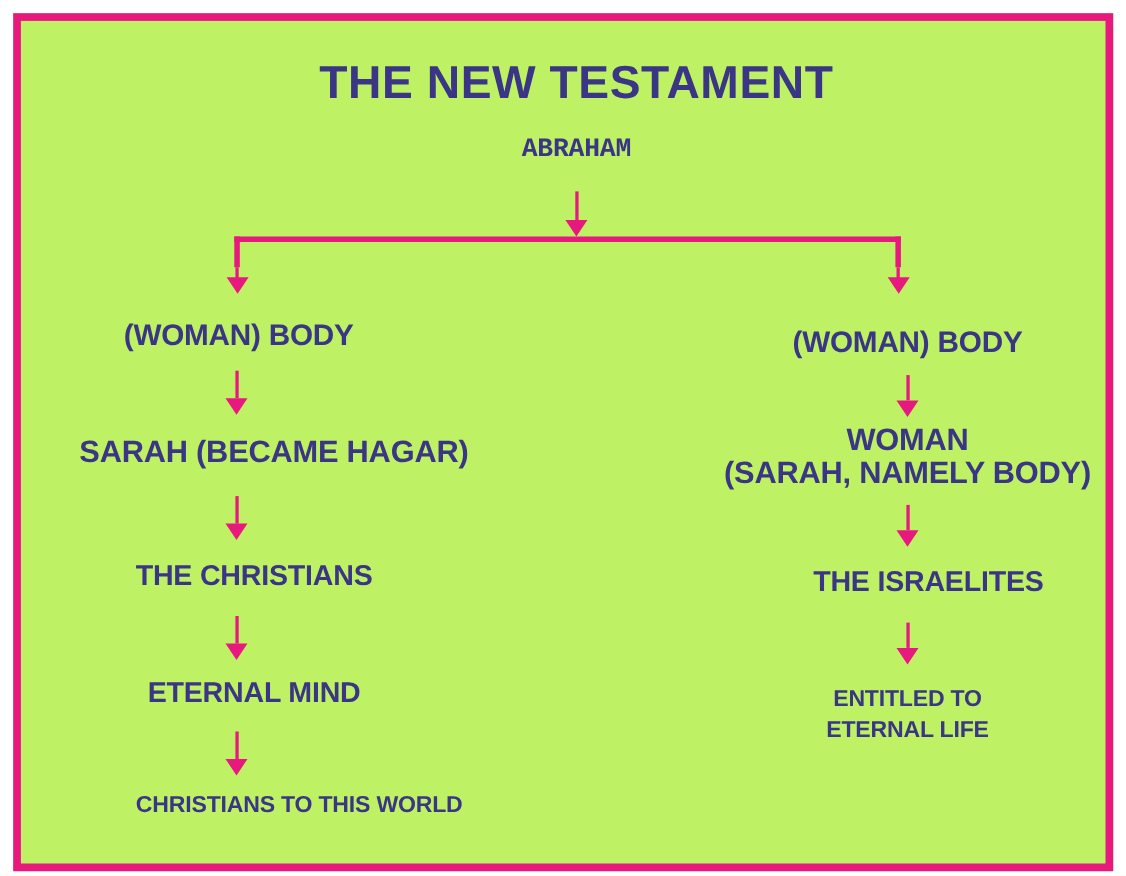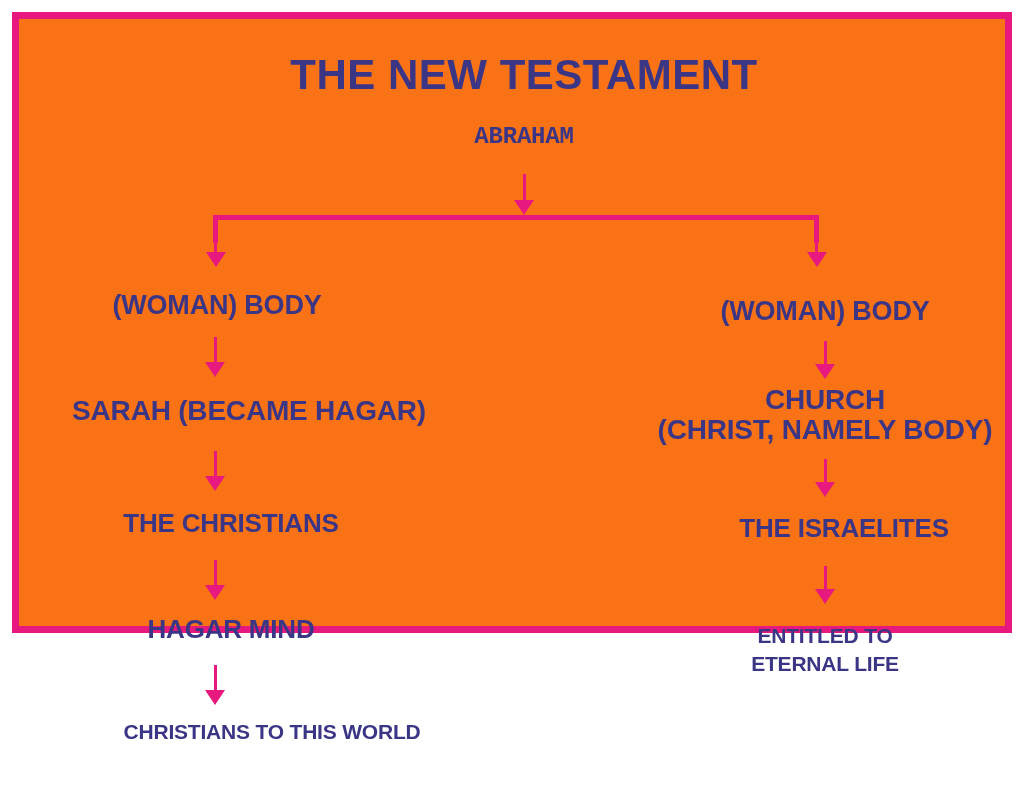--- a/index.html
+++ b/index.html
@@ -20,24 +20,24 @@
     height: 796px;
     background: #ffffff;
   }
 
   
   #frame {
     position: absolute;
     left: 12px;
     top: 12px;
     width: 1000px;
-    height: 621px;
+    height: 780px;
     box-sizing: border-box;
     border: 7px solid #E8197E;
-    background: #f97316;
+    background: #bef264;
   }
 
   
   .node {
     position: absolute;
     color: #3A3585;
     font-weight: bold;
     text-align: center;
     white-space: nowrap;
     letter-spacing: -0.2px;
@@ -139,39 +139,39 @@
       <span class="head"></span>
     </div>
 
     <div class="node lvl-3" style="left:212px; top:490px;">THE CHRISTIANS</div>
 
     <div class="arrow" style="left:196px; top:541px; width:20px; height:40px;">
       <span class="shaft" style="height:25px;"></span>
       <span class="head"></span>
     </div>
 
-    <div class="node lvl-4" style="left:212px; top:596px;">HAGAR MIND</div>
+    <div class="node lvl-4" style="left:212px; top:596px;">ETERNAL MIND</div>
 
     <div class="arrow" style="left:196px; top:646px; width:20px; height:40px;">
       <span class="shaft" style="height:25px;"></span>
       <span class="head"></span>
     </div>
 
     <div class="node lvl-5" style="left:253px; top:702px;">CHRISTIANS TO THIS WORLD</div>
 
     <div class="node lvl-1" style="left:806px; top:278px;">(WOMAN) BODY</div>
 
     <div class="arrow" style="left:806px; top:322px; width:20px; height:38px;">
       <span class="shaft" style="height:23px;"></span>
       <span class="head"></span>
     </div>
 
     <div class="node lvl-2" style="left:806px; top:366px;">
-      <span>CHURCH</span>
-      <span class="line2">(CHRIST, NAMELY BODY)</span>
+      <span>WOMAN</span>
+      <span class="line2">(SARAH, NAMELY BODY)</span>
     </div>
 
     <div class="arrow" style="left:806px; top:440px; width:20px; height:38px;">
       <span class="shaft" style="height:23px;"></span>
       <span class="head"></span>
     </div>
 
     <div class="node lvl-3" style="left:825px; top:495px;">THE ISRAELITES</div>
 
     <div class="arrow" style="left:806px; top:547px; width:20px; height:38px;">

